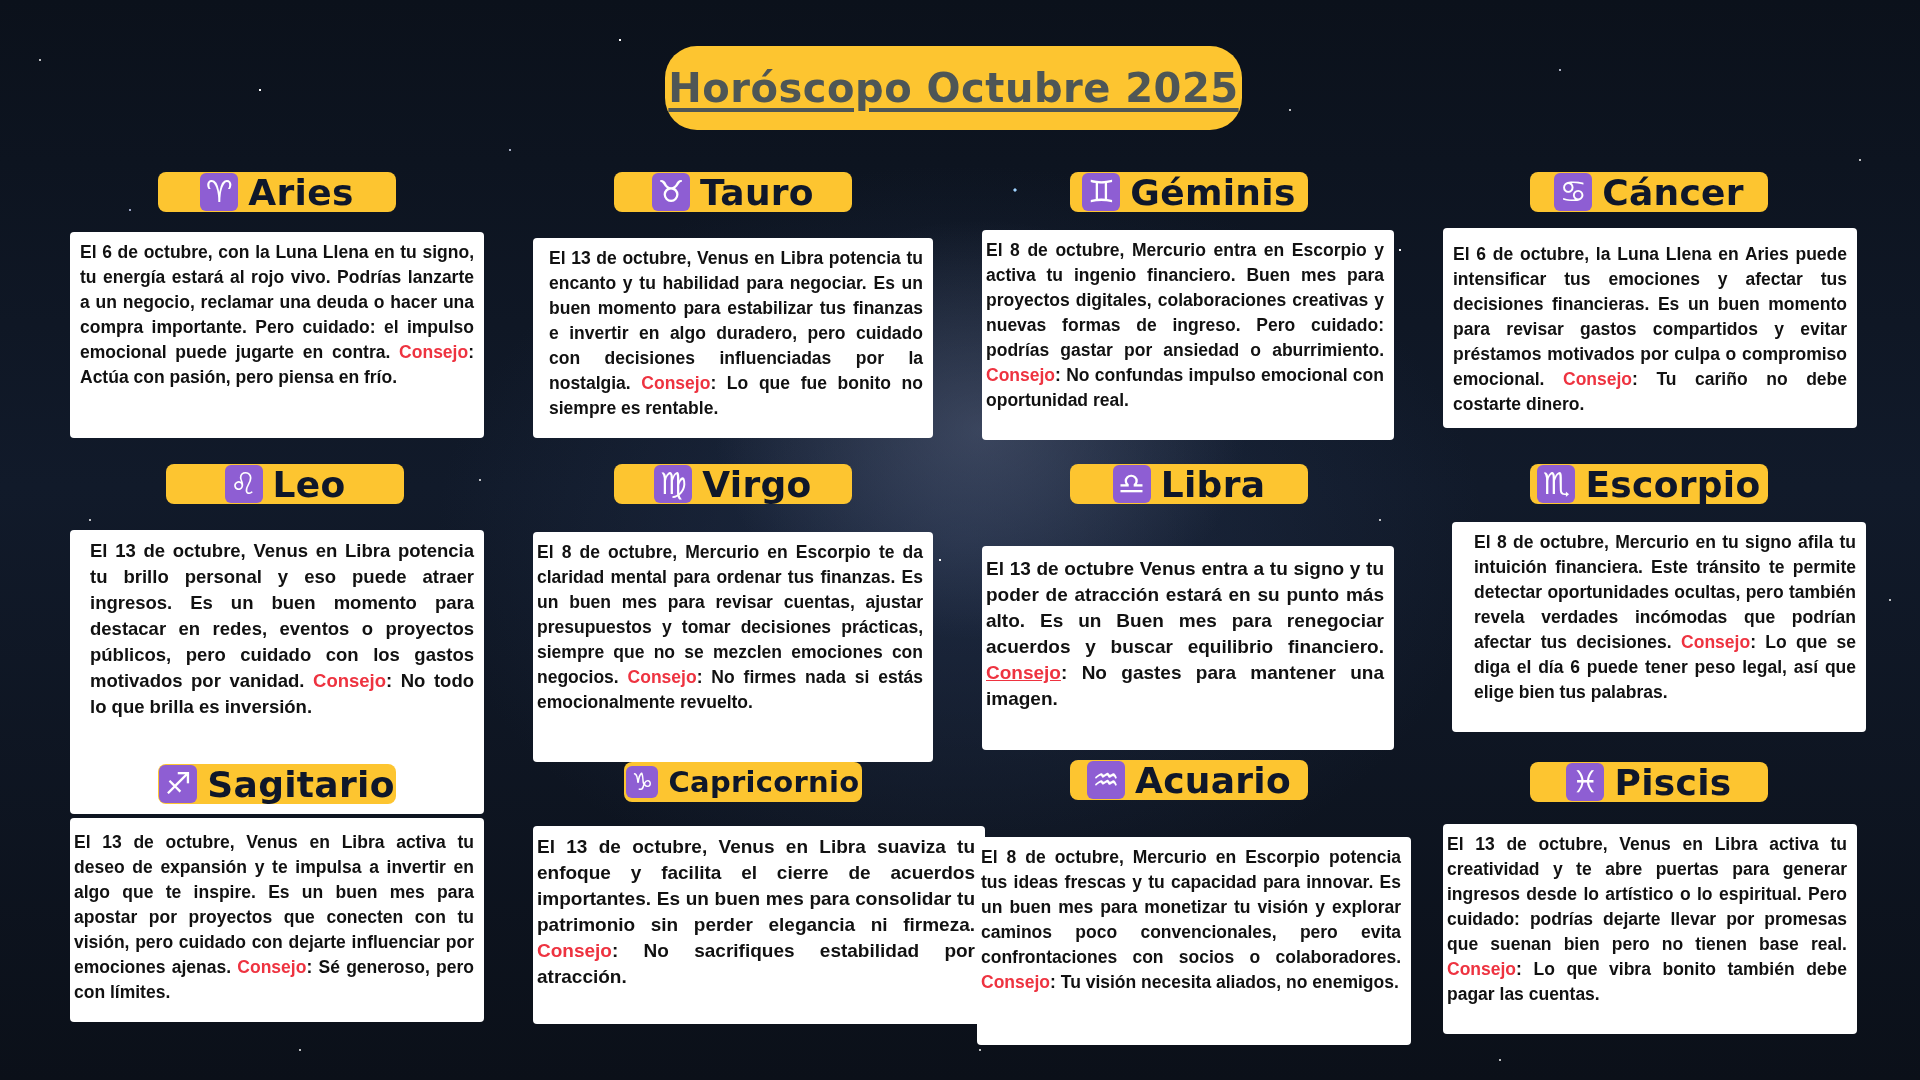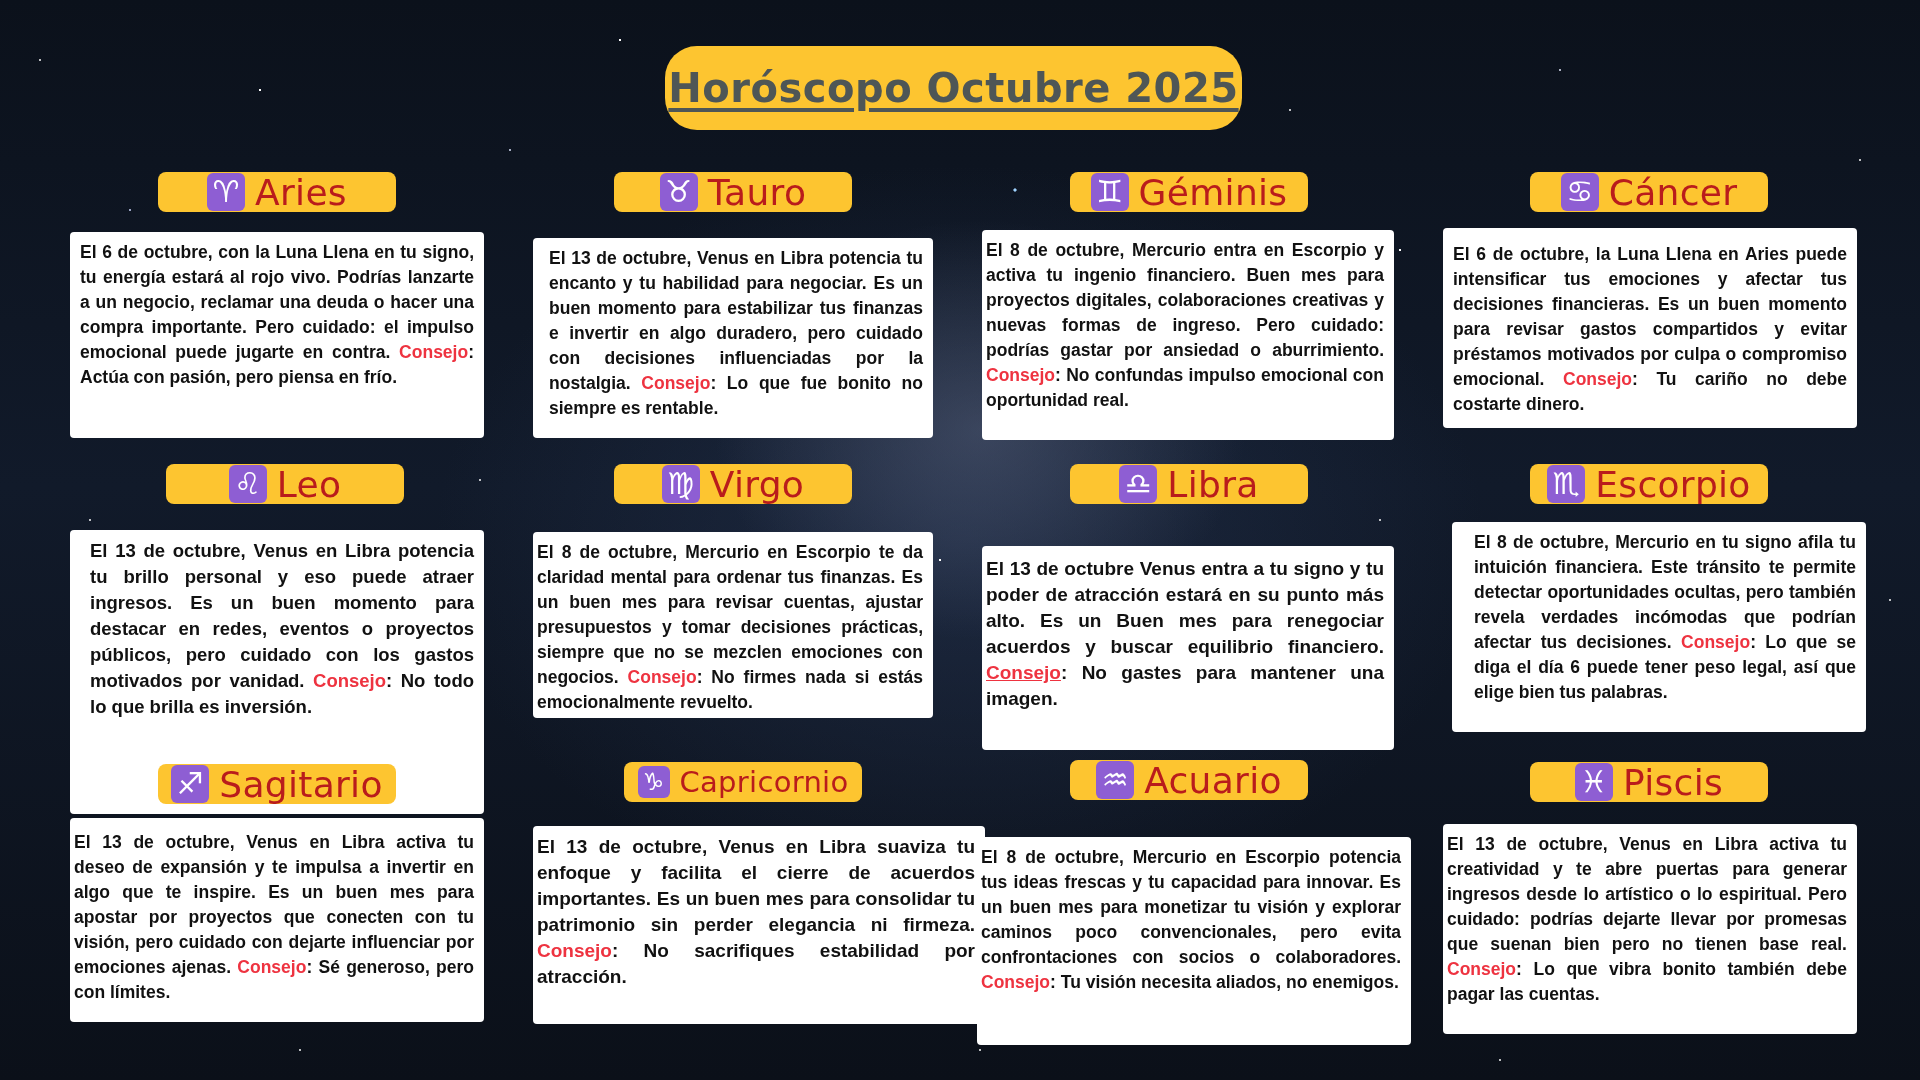--- a/index.html
+++ b/index.html
@@ -53,22 +53,22 @@
     .sign-label {
       position: absolute; height: 40px; background: #fdc530; border-radius: 8px;
       display: flex; align-items: center; justify-content: center; gap: 10px;
     }
     .sign-icon {
       width: 38px; height: 38px; background: #8e5ed3; border-radius: 6px;
       display: flex; align-items: center; justify-content: center;
       color: #fff; font-size: 30px; line-height: 1;
     }
     .sign-name {
-      font-family: "DejaVu Sans", sans-serif; font-weight: normal;
-      font-size: 36px; color: #b91c1c; letter-spacing: 0.3px;
+      font-family: "DejaVu Sans", sans-serif; font-weight: bold;
+      font-size: 36px; color: #0f172a; letter-spacing: 0.3px;
     }
     .sign-label.small .sign-name { font-size: 29px; }
     .sign-label.small .sign-icon { width: 32px; height: 32px; font-size: 24px; }
     .card {
       position: absolute; background: #ffffff; border-radius: 4px;
       padding: 8px 10px; box-sizing: border-box;
       font-family: "Liberation Sans", sans-serif; font-weight: bold;
       font-size: 17.5px; line-height: 25px; color: #111;
       text-align: justify; text-align-last: left;
     }
@@ -122,21 +122,21 @@
   <span class="sign-name">Leo</span>
 </div>
 <div class="card" style="left:70px; top:530px; width:414px; height:284px; padding-left:20px; line-height:26px; font-size:18.5px;">
   <p><span>El 13 de octubre, Venus en Libra potencia tu brillo personal y eso puede atraer ingresos. Es un buen momento para destacar en redes, eventos o proyectos públicos, pero cuidado con los gastos motivados por vanidad.</span> <span class="consejo-label">Consejo</span><span>: No todo lo que brilla es inversión.</span></p>
 </div>
 
 <div class="sign-label" style="left:614px; top:464px; width:238px;">
   <span class="sign-icon">♍</span>
   <span class="sign-name">Virgo</span>
 </div>
-<div class="card" style="left:533px; top:532px; width:400px; height:186px; padding-left:4px;">
+<div class="card" style="left:533px; top:532px; width:400px; height:230px; padding-left:4px;">
   <p><span>El 8 de octubre, Mercurio en Escorpio te da claridad mental para ordenar tus finanzas. Es un buen mes para revisar cuentas, ajustar presupuestos y tomar decisiones prácticas, siempre que no se mezclen emociones con negocios.</span> <span class="consejo-label">Consejo</span><span>:  No firmes nada si estás emocionalmente revuelto.</span></p>
 </div>
 
 <div class="sign-label" style="left:1070px; top:464px; width:238px;">
   <span class="sign-icon">♎</span>
   <span class="sign-name">Libra</span>
 </div>
 <div class="card" style="left:982px; top:526px; width:412px; height:204px; padding-left:4px; font-size:19px; line-height:26px; padding-top:10px;margin-top:20px;">
   <p><span>El 13 de octubre Venus entra a tu signo y tu poder de atracción estará en su punto más alto. Es un Buen mes para renegociar acuerdos y buscar equilibrio financiero.</span> <span class="consejo-label ul">Consejo</span><span>: No gastes para mantener una imagen.</span></p>
 </div>

